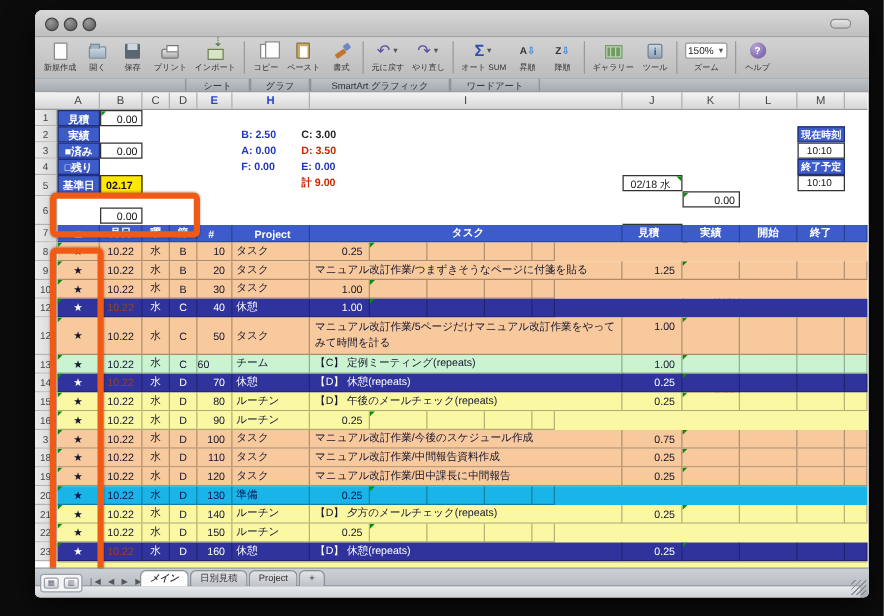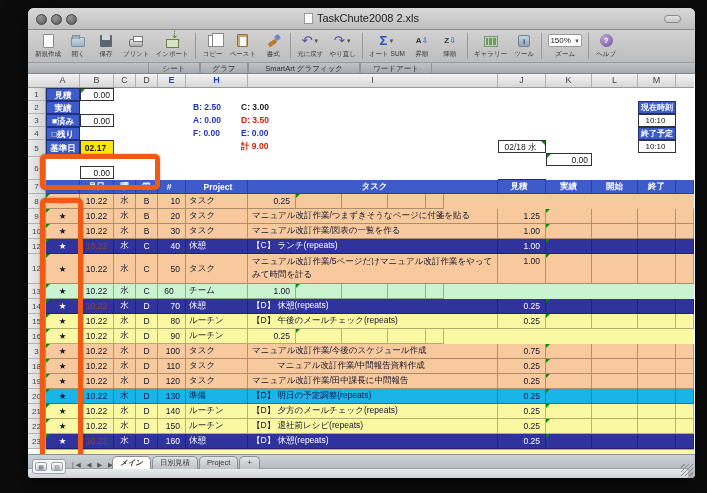--- a/index.html
+++ b/index.html
@@ -84,21 +84,20 @@
 </style>
 </head>
 <body>
 
 <div class="window">
 
   <div class="titlebar">
     <div class="tl" style="left:8px"></div>
     <div class="tl" style="left:23px"></div>
     <div class="tl" style="left:38px"></div>
-    <div class="title"><span class="doc-ico"></span><span>TaskChute2008 2.xls</span></div>
     <div class="pill"></div>
   </div>
 
   <div class="toolbar" id="toolbar">
       <div class="titem">
         <div class="ibox">
           <div class="ic ic-page"></div>
         </div>
         <div class="lbl">新規作成</div>
       </div>
@@ -424,23 +423,20 @@
         </div>
         <div class="c rel" style="width: 22px; flex: 0 0 auto;">
           <span style="width: 100%; overflow: hidden; text-align: center;">B</span>
         </div>
         <div class="c rel" style="width: 28px; flex: 0 0 auto;">
           <span style="width: 100%; overflow: hidden; text-align: right; padding-right: 5px;">30</span>
         </div>
         <div class="c rel" style="width: 62px; flex: 0 0 auto;">
           <span style="width: 100%; overflow: hidden; padding-left: 3px;">タスク</span>
         </div>
-        <div class="c rel" style="width: 250px; flex: 0 0 auto;">
-          <span style="width: 100%; overflow: hidden; padding-left: 4px;">マニュアル改訂作業/図表の一覧を作る</span>
-        </div>
         <div class="c rel" style="width: 48px; flex: 0 0 auto;">
           <span style="width: 100%; overflow: hidden; text-align: right; padding-right: 5px;">1.00</span>
         </div>
         <div class="c rel" style="width: 46px; flex: 0 0 auto;">
           <span style="width: 100%; overflow: hidden;"></span>
           <div class="tri-tl"></div>
         </div>
         <div class="c rel" style="width: 46px; flex: 0 0 auto;">
           <span style="width: 100%; overflow: hidden;"></span>
         </div>
@@ -463,23 +459,20 @@
           <span style="width: 100%; overflow: hidden; text-align: center;">水</span>
         </div>
         <div class="c rel" style="width: 22px; flex: 0 0 auto;">
           <span style="width: 100%; overflow: hidden; text-align: center;">C</span>
         </div>
         <div class="c rel" style="width: 28px; flex: 0 0 auto;">
           <span style="width: 100%; overflow: hidden; text-align: right; padding-right: 5px;">40</span>
         </div>
         <div class="c rel" style="width: 62px; flex: 0 0 auto;">
           <span style="width: 100%; overflow: hidden; padding-left: 3px;">休憩</span>
-        </div>
-        <div class="c rel" style="width: 250px; flex: 0 0 auto;">
-          <span style="width: 100%; overflow: hidden; padding-left: 4px;">【C】 ランチ(repeats)</span>
         </div>
         <div class="c rel" style="width: 48px; flex: 0 0 auto;">
           <span style="width: 100%; overflow: hidden; text-align: right; padding-right: 5px;">1.00</span>
         </div>
         <div class="c rel" style="width: 46px; flex: 0 0 auto;">
           <span style="width: 100%; overflow: hidden;"></span>
           <div class="tri-tl"></div>
         </div>
         <div class="c rel" style="width: 46px; flex: 0 0 auto;">
           <span style="width: 100%; overflow: hidden;"></span>
@@ -539,24 +532,27 @@
         <div class="c rel" style="width: 34px; flex: 0 0 auto;">
           <span style="width: 100%; overflow: hidden; text-align: center; color: rgb(20, 20, 46);">10.22</span>
         </div>
         <div class="c rel" style="width: 22px; flex: 0 0 auto;">
           <span style="width: 100%; overflow: hidden; text-align: center;">水</span>
         </div>
         <div class="c rel" style="width: 22px; flex: 0 0 auto;">
           <span style="width: 100%; overflow: hidden; text-align: center;">C</span>
         </div>
         <div class="c rel" style="width: 28px; flex: 0 0 auto;">
-          <span style="width: 100%; overflow: hidden; text-align: center; padding-right: 5px;">60</span>
+          <span style="width: 100%; overflow: hidden; text-align: left; padding-right: 5px;">60</span>
         </div>
         <div class="c rel" style="width: 62px; flex: 0 0 auto;">
           <span style="width: 100%; overflow: hidden; padding-left: 3px;">チーム</span>
+        </div>
+        <div class="c rel" style="width: 250px; flex: 0 0 auto;">
+          <span style="width: 100%; overflow: hidden; padding-left: 4px;">【C】 定例ミーティング(repeats)</span>
         </div>
         <div class="c rel" style="width: 48px; flex: 0 0 auto;">
           <span style="width: 100%; overflow: hidden; text-align: right; padding-right: 5px;">1.00</span>
         </div>
         <div class="c rel" style="width: 46px; flex: 0 0 auto;">
           <span style="width: 100%; overflow: hidden;"></span>
           <div class="tri-tl"></div>
         </div>
         <div class="c rel" style="width: 46px; flex: 0 0 auto;">
           <span style="width: 100%; overflow: hidden;"></span>
@@ -739,21 +735,21 @@
         <div class="c rel" style="width: 22px; flex: 0 0 auto;">
           <span style="width: 100%; overflow: hidden; text-align: center;">D</span>
         </div>
         <div class="c rel" style="width: 28px; flex: 0 0 auto;">
           <span style="width: 100%; overflow: hidden; text-align: right; padding-right: 5px;">110</span>
         </div>
         <div class="c rel" style="width: 62px; flex: 0 0 auto;">
           <span style="width: 100%; overflow: hidden; padding-left: 3px;">タスク</span>
         </div>
         <div class="c rel" style="width: 250px; flex: 0 0 auto;">
-          <span style="width: 100%; overflow: hidden; padding-left: 4px; margin-left: 25px;">マニュアル改訂作業/中間報告資料作成</span>
+          <span style="width: 100%; overflow: hidden; padding-left: 4px;">マニュアル改訂作業/中間報告資料作成</span>
         </div>
         <div class="c rel" style="width: 48px; flex: 0 0 auto;">
           <span style="width: 100%; overflow: hidden; text-align: right; padding-right: 5px;">0.25</span>
         </div>
         <div class="c rel" style="width: 46px; flex: 0 0 auto;">
           <span style="width: 100%; overflow: hidden;"></span>
           <div class="tri-tl"></div>
         </div>
         <div class="c rel" style="width: 46px; flex: 0 0 auto;">
           <span style="width: 100%; overflow: hidden;"></span>
@@ -818,23 +814,20 @@
         </div>
         <div class="c rel" style="width: 22px; flex: 0 0 auto;">
           <span style="width: 100%; overflow: hidden; text-align: center;">D</span>
         </div>
         <div class="c rel" style="width: 28px; flex: 0 0 auto;">
           <span style="width: 100%; overflow: hidden; text-align: right; padding-right: 5px;">130</span>
         </div>
         <div class="c rel" style="width: 62px; flex: 0 0 auto;">
           <span style="width: 100%; overflow: hidden; padding-left: 3px;">準備</span>
         </div>
-        <div class="c rel" style="width: 250px; flex: 0 0 auto;">
-          <span style="width: 100%; overflow: hidden; padding-left: 4px;">【D】 明日の予定調整(repeats)</span>
-        </div>
         <div class="c rel" style="width: 48px; flex: 0 0 auto;">
           <span style="width: 100%; overflow: hidden; text-align: right; padding-right: 5px;">0.25</span>
         </div>
         <div class="c rel" style="width: 46px; flex: 0 0 auto;">
           <span style="width: 100%; overflow: hidden;"></span>
           <div class="tri-tl"></div>
         </div>
         <div class="c rel" style="width: 46px; flex: 0 0 auto;">
           <span style="width: 100%; overflow: hidden;"></span>
         </div>
@@ -897,23 +890,20 @@
           <span style="width: 100%; overflow: hidden; text-align: center;">水</span>
         </div>
         <div class="c rel" style="width: 22px; flex: 0 0 auto;">
           <span style="width: 100%; overflow: hidden; text-align: center;">D</span>
         </div>
         <div class="c rel" style="width: 28px; flex: 0 0 auto;">
           <span style="width: 100%; overflow: hidden; text-align: right; padding-right: 5px;">150</span>
         </div>
         <div class="c rel" style="width: 62px; flex: 0 0 auto;">
           <span style="width: 100%; overflow: hidden; padding-left: 3px;">ルーチン</span>
-        </div>
-        <div class="c rel" style="width: 250px; flex: 0 0 auto;">
-          <span style="width: 100%; overflow: hidden; padding-left: 4px;">【D】 退社前レシピ(repeats)</span>
         </div>
         <div class="c rel" style="width: 48px; flex: 0 0 auto;">
           <span style="width: 100%; overflow: hidden; text-align: right; padding-right: 5px;">0.25</span>
         </div>
         <div class="c rel" style="width: 46px; flex: 0 0 auto;">
           <span style="width: 100%; overflow: hidden;"></span>
           <div class="tri-tl"></div>
         </div>
         <div class="c rel" style="width: 46px; flex: 0 0 auto;">
           <span style="width: 100%; overflow: hidden;"></span>

